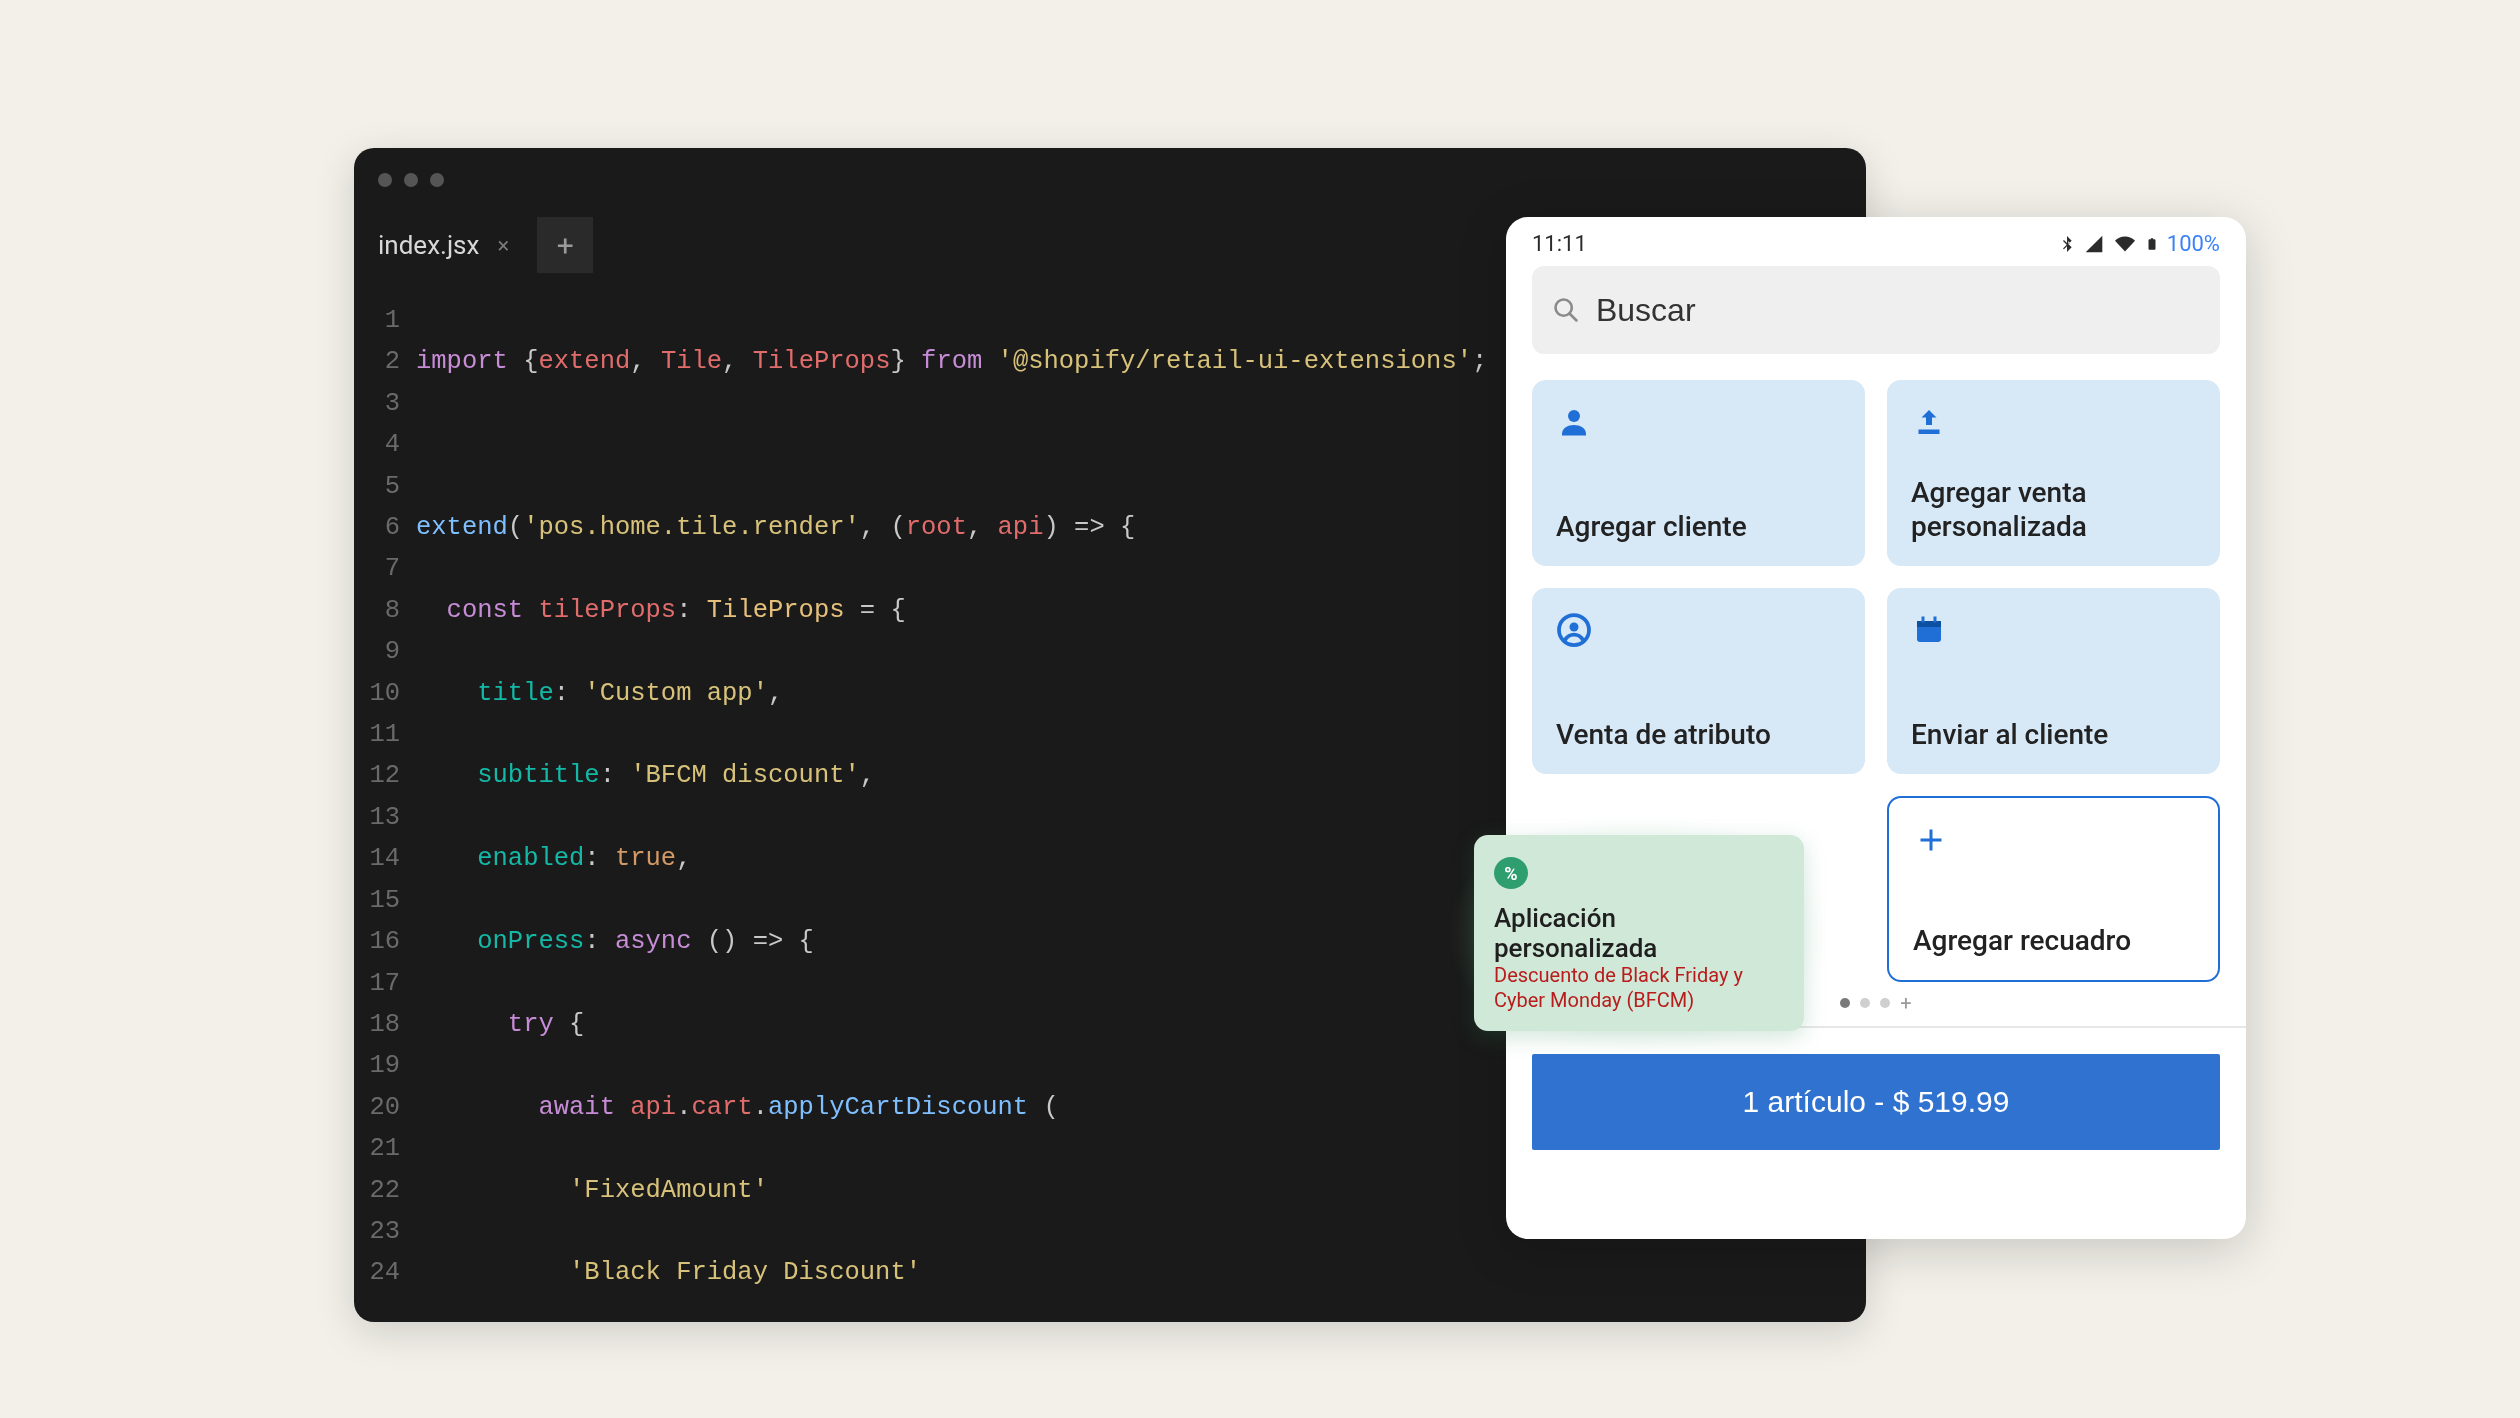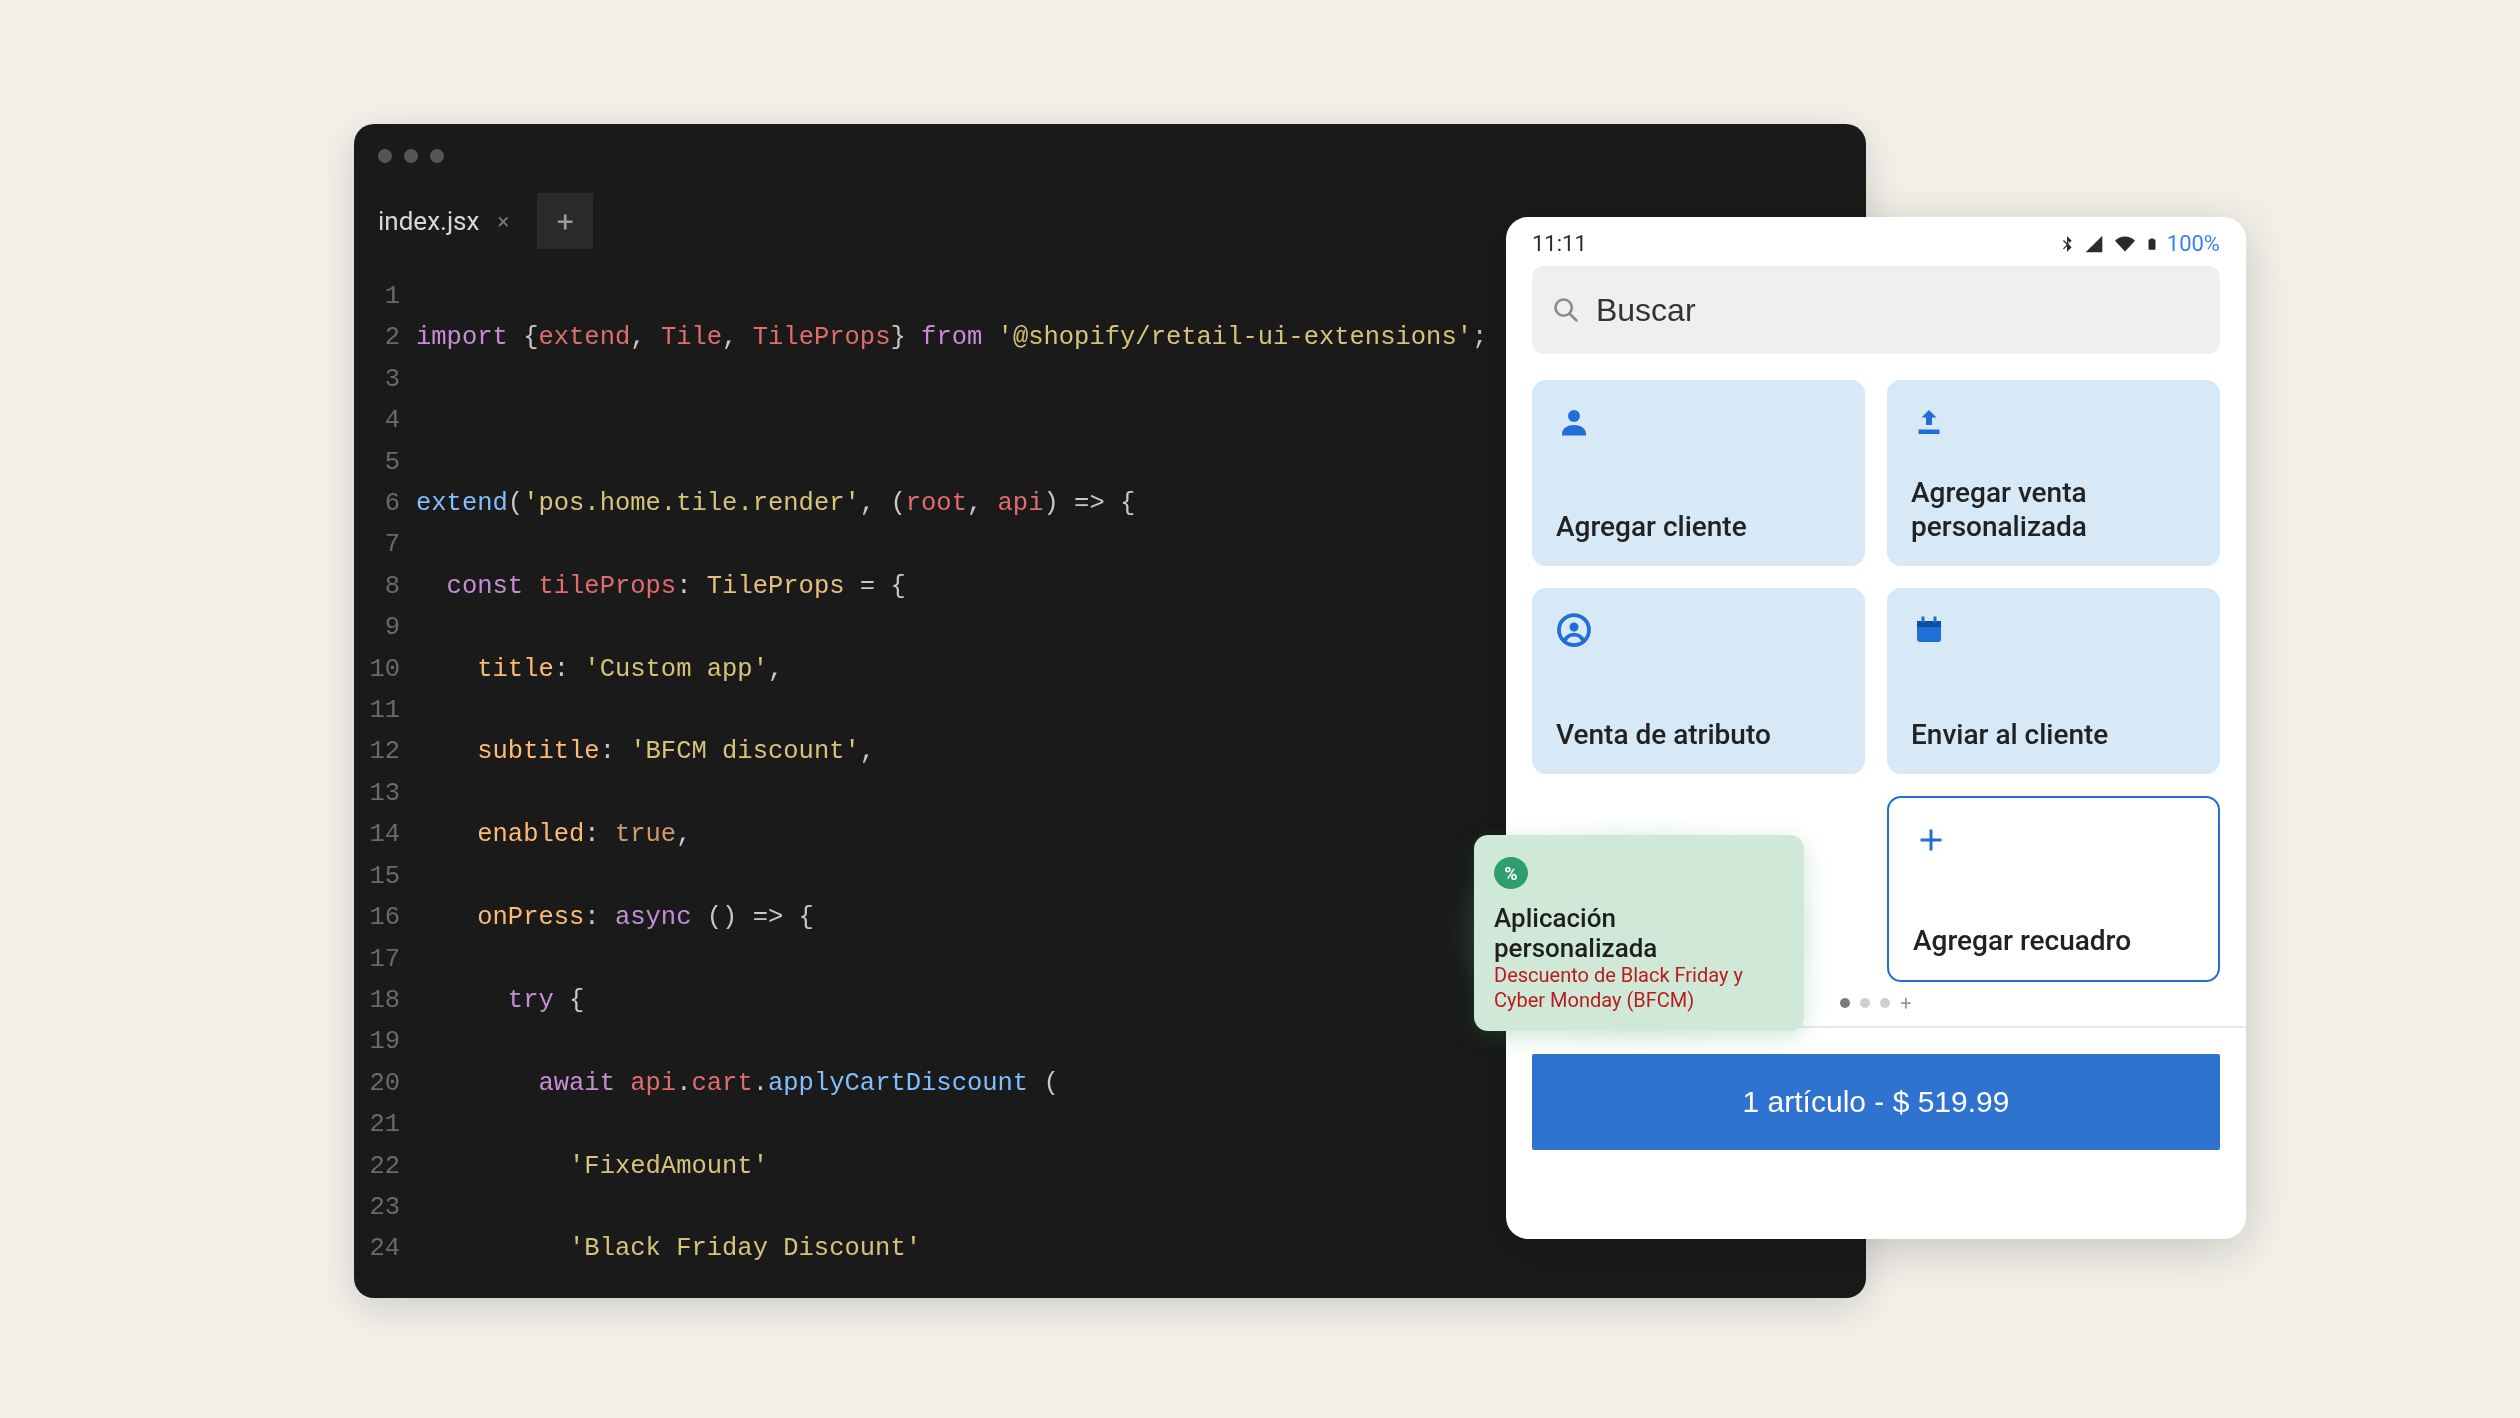--- a/index.html
+++ b/index.html
@@ -13,21 +13,21 @@
   .stage {
     position: relative;
     width: 100%;
     height: 100%;
   }
 
   
   .code-window {
     position: absolute;
     left: 354px;
-    top: 124px;
+    top: 148px;
     width: 1512px;
     height: 1174px;
     background: #1a1a1a;
     border-radius: 20px;
     overflow: hidden;
     box-shadow: 0 10px 40px rgba(0,0,0,0.15);
   }
   .title-bar {
     height: 64px;
     display: flex;
@@ -84,21 +84,21 @@
   }
   .gutter div { }
   .code-body {
     color: #d0d0d0;
     white-space: pre;
   }
   .tok-kw   { color: #c78cd6; }
   .tok-str  { color: #d8c27a; }
   .tok-punc { color: #c8c8c8; }
   .tok-var  { color: #e06c6c; }
-  .tok-prop { color: #fdba74; }
+  .tok-prop { color: #14b8a6; }
   .tok-bool { color: #d29a66; }
   .tok-fn   { color: #7fbfff; }
   .tok-type { color: #e6c07b; }
 
   
   .device {
     position: absolute;
     left: 1506px;
     top: 217px;
     width: 740px;

